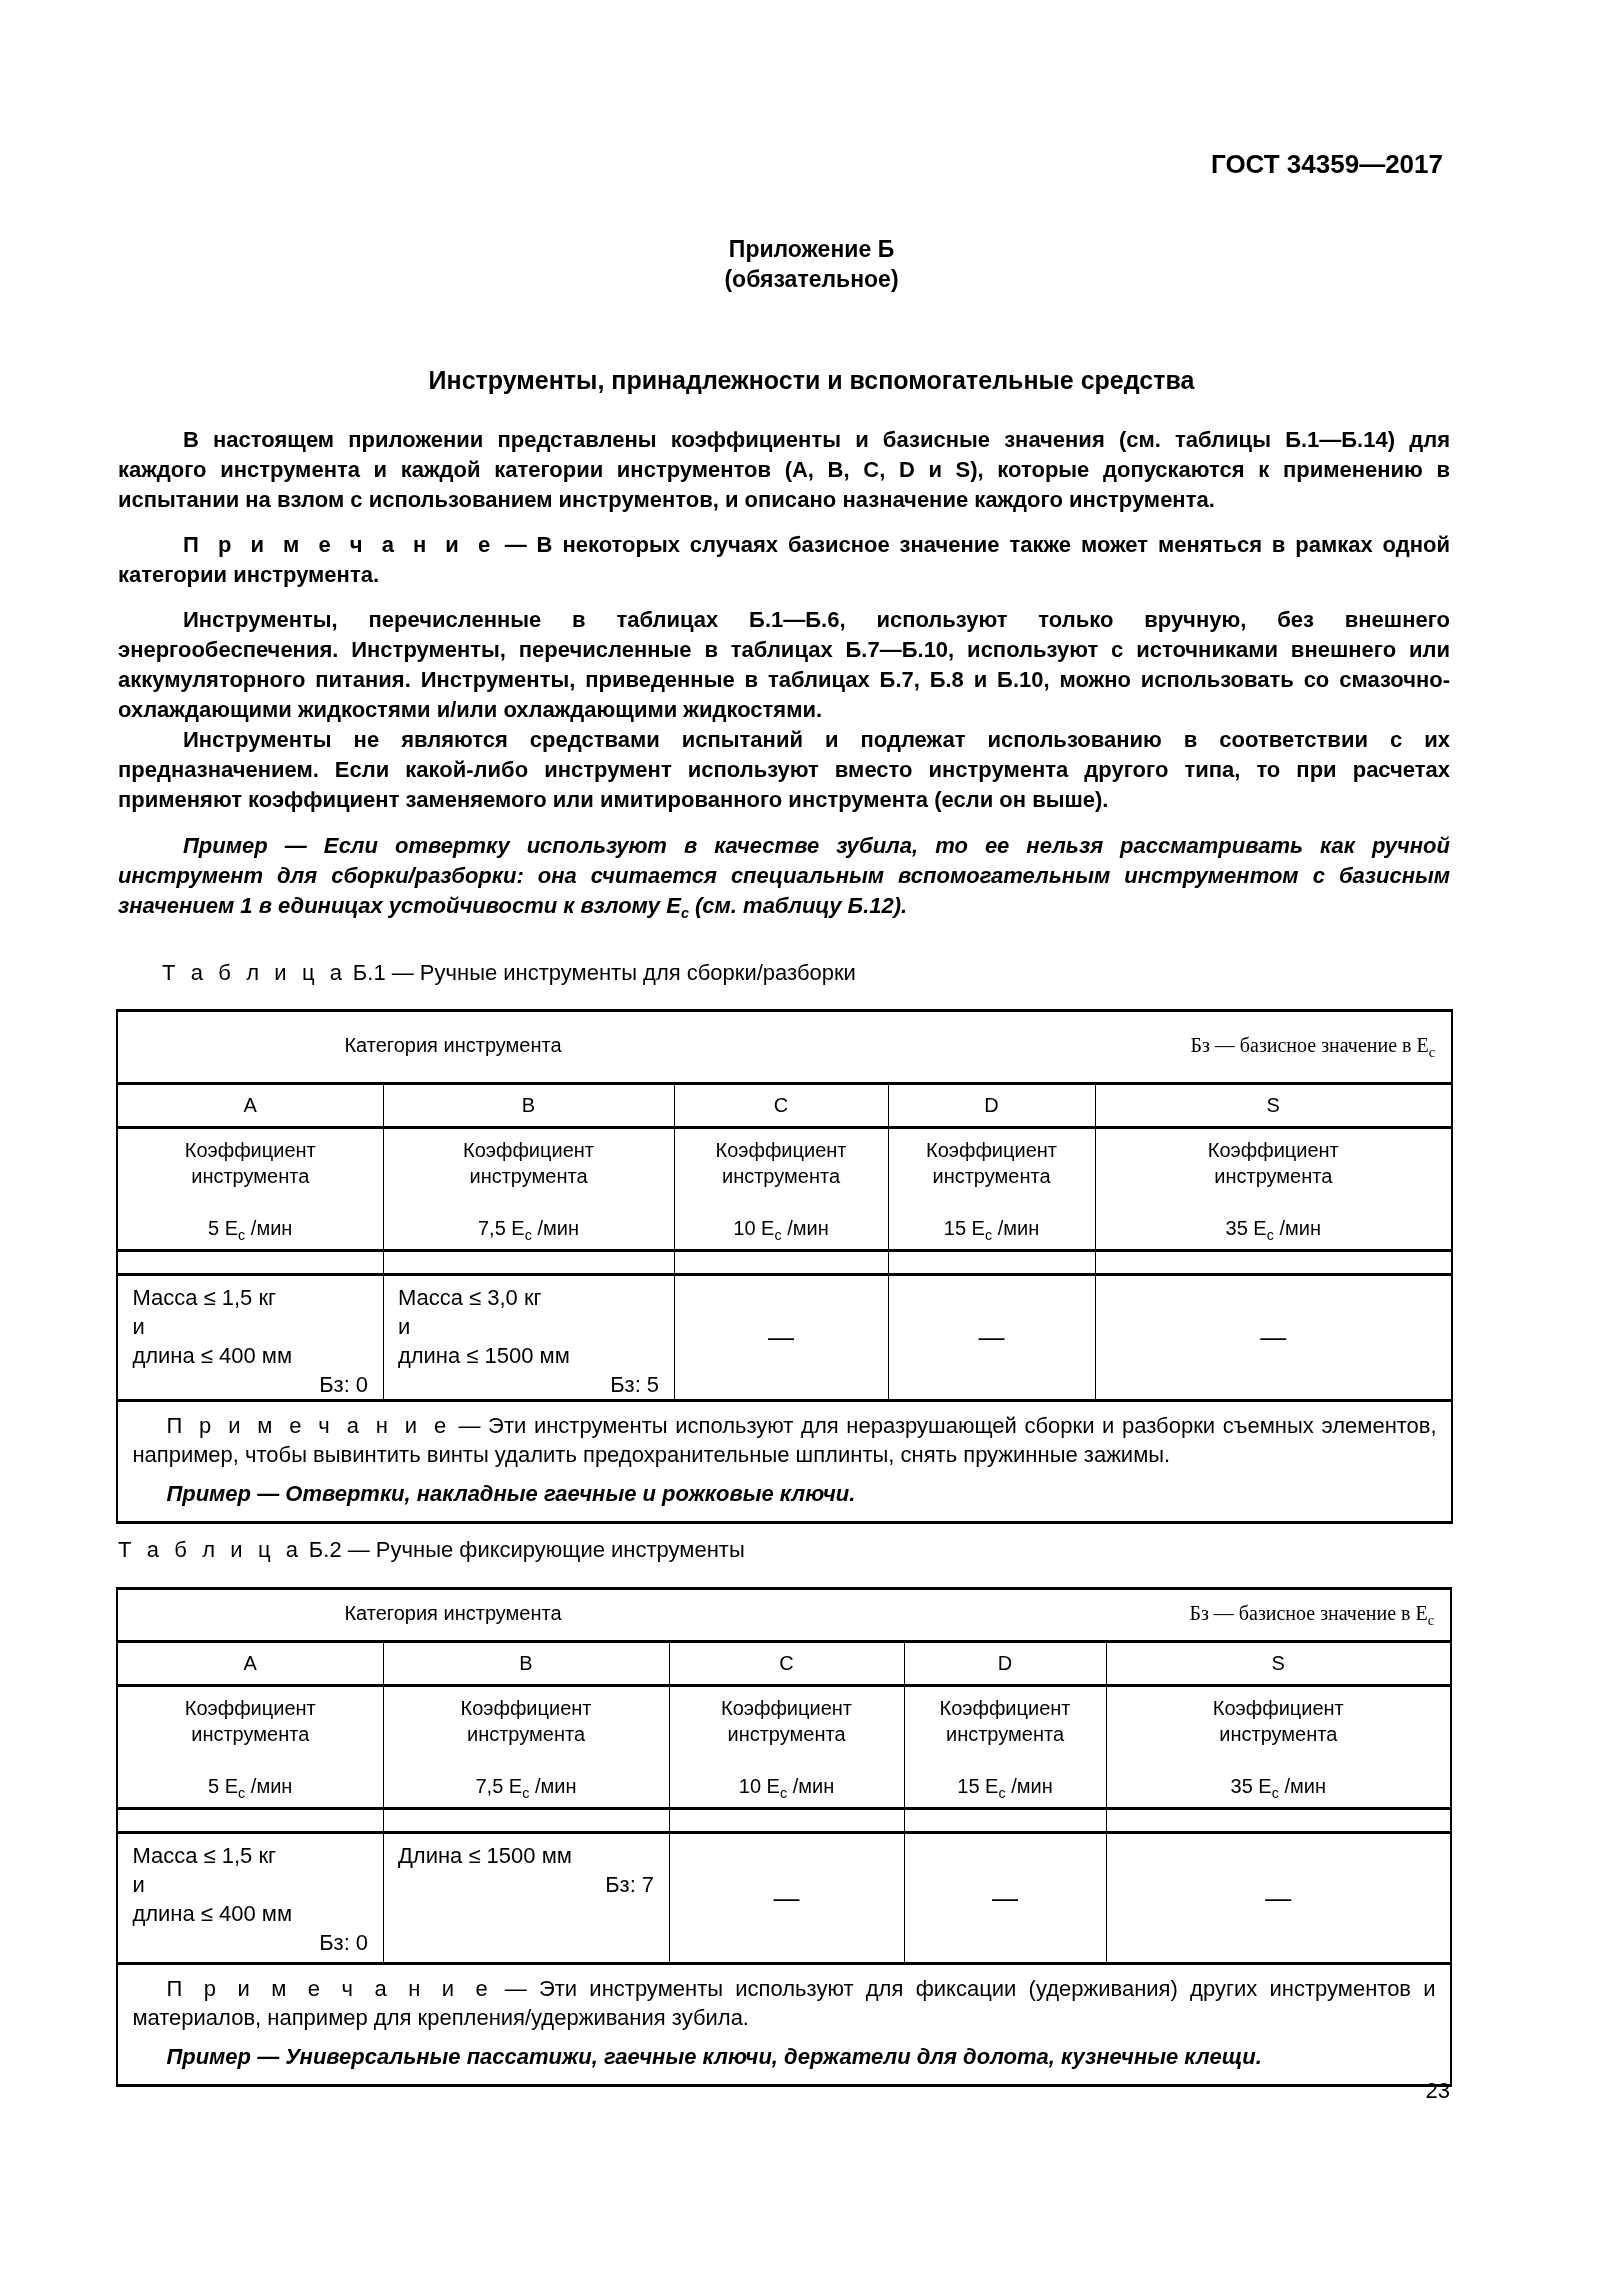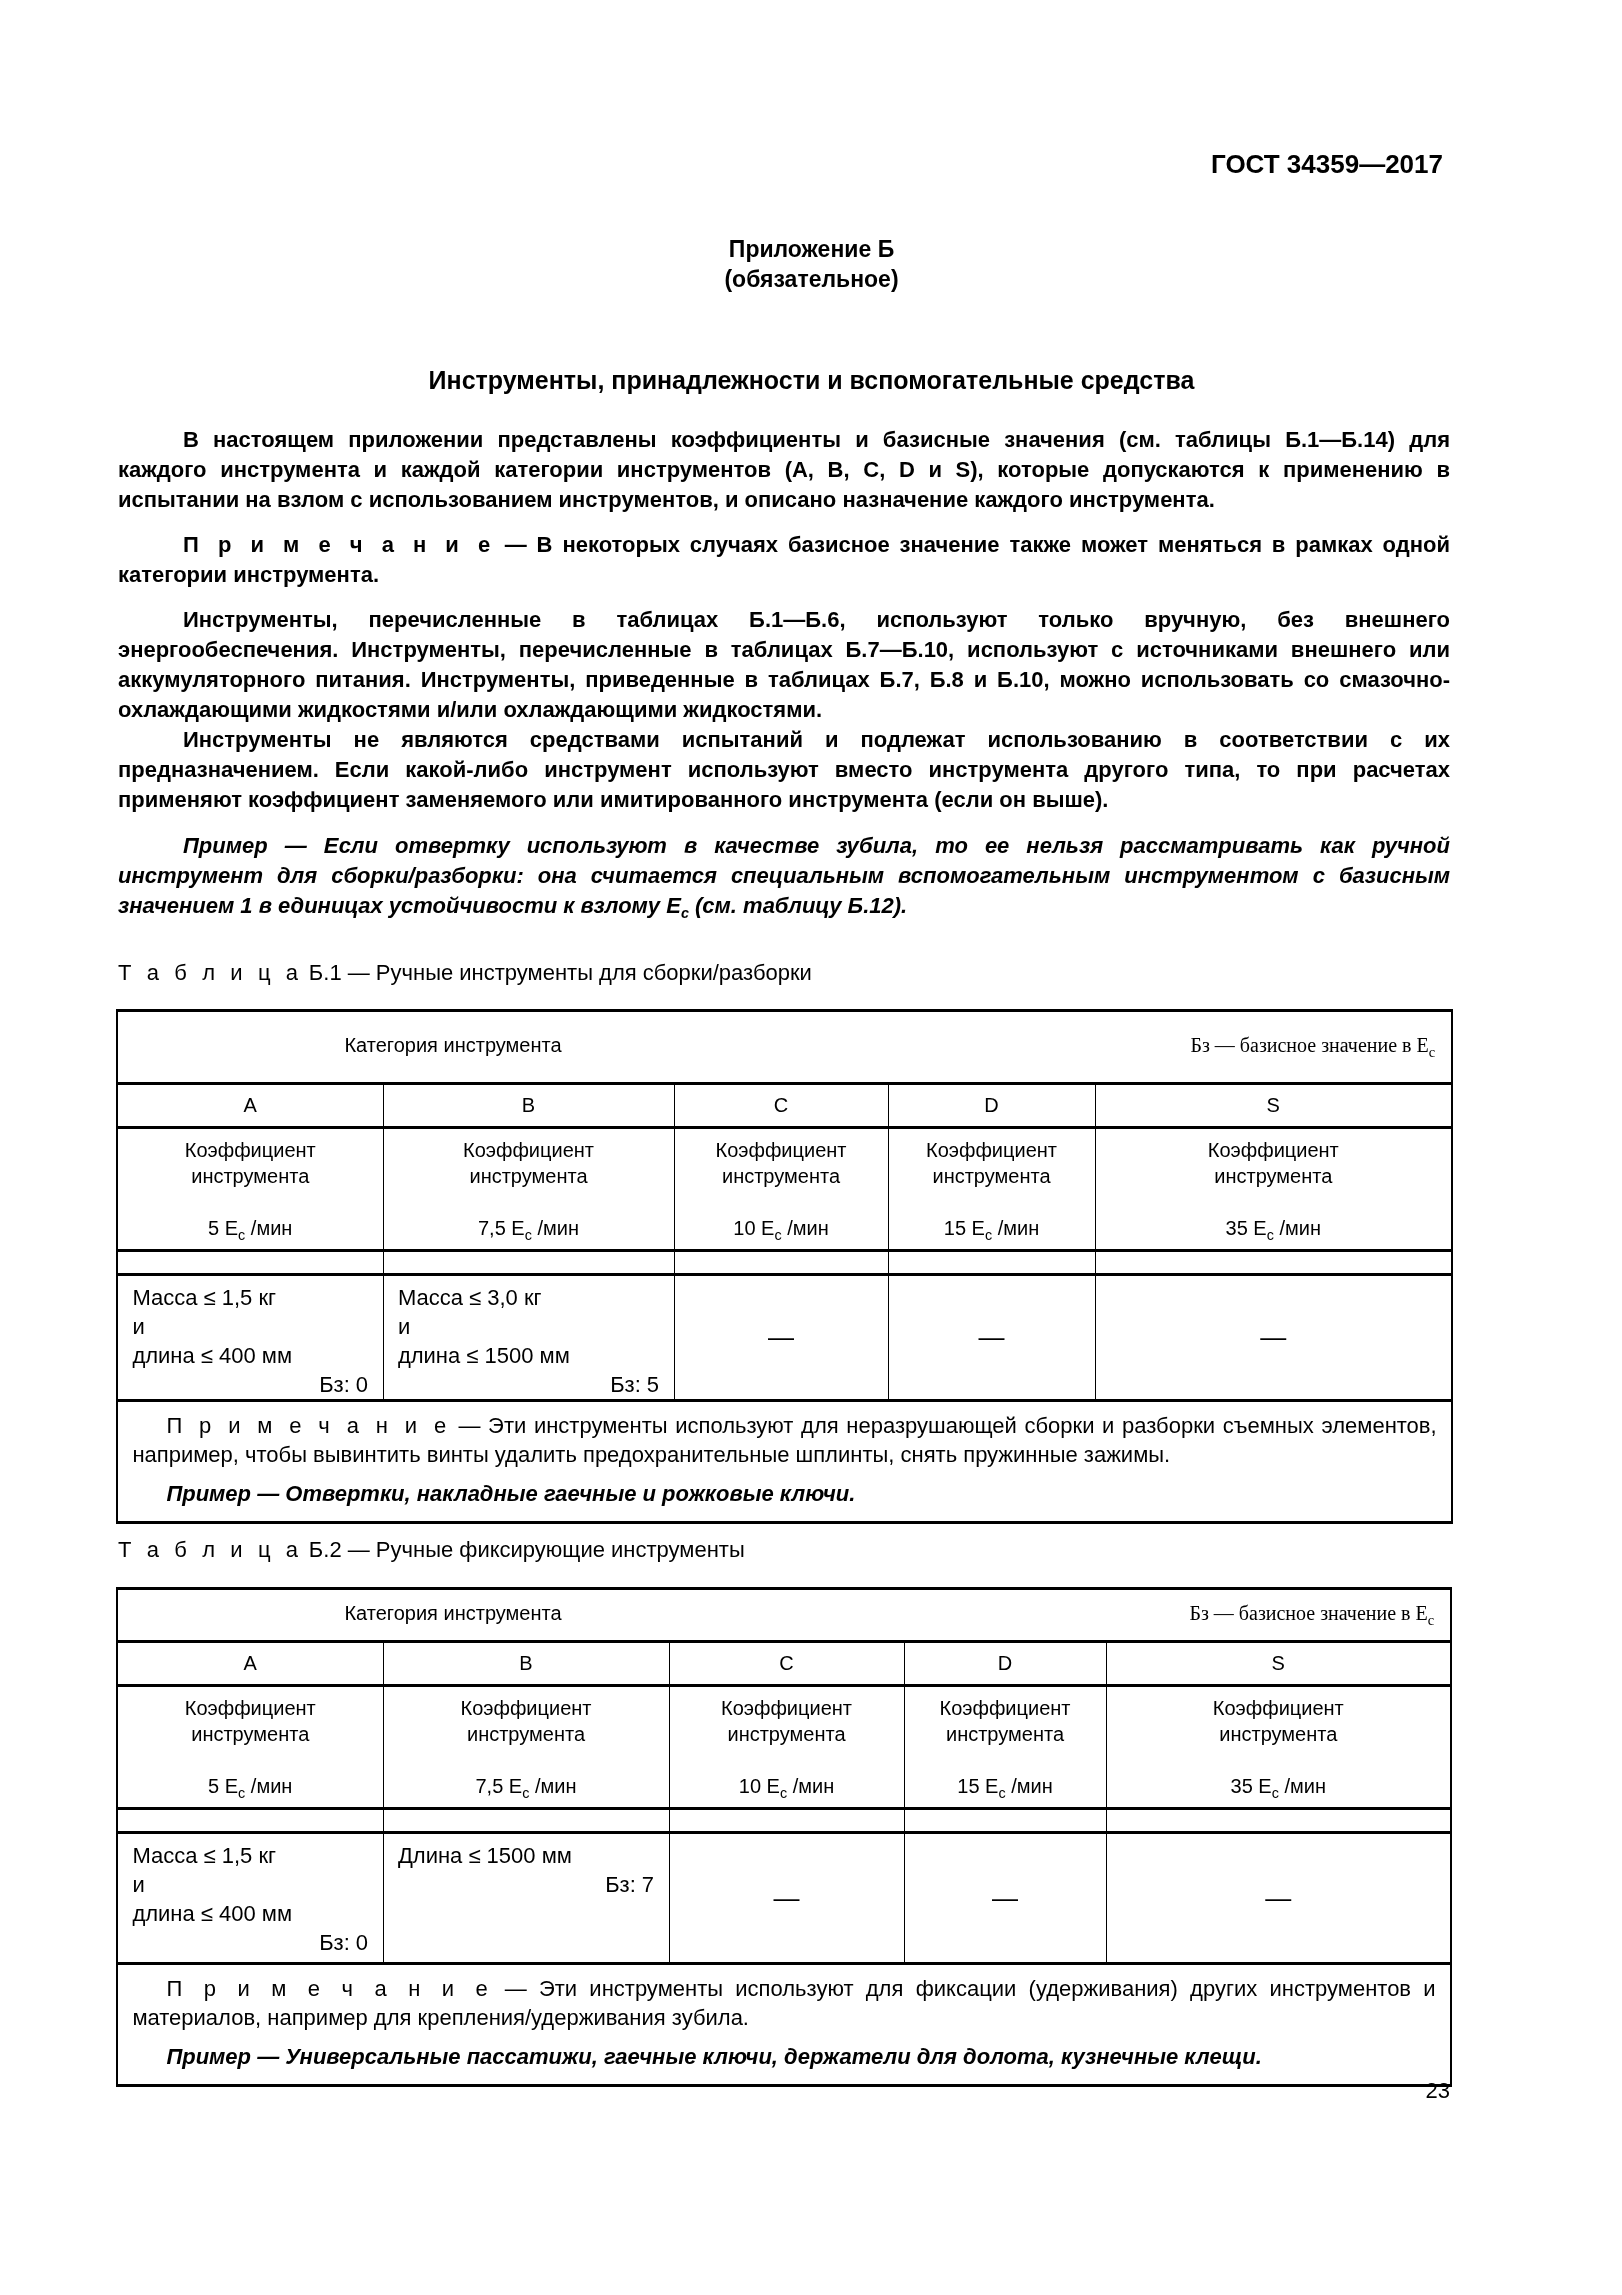--- a/index.html
+++ b/index.html
@@ -55,21 +55,21 @@
 
 <div class="abs body-text" style="top:605px;">
   <p>Инструменты, перечисленные в таблицах Б.1—Б.6, используют только вручную, без внешнего энергообеспечения. Инструменты, перечисленные в таблицах Б.7—Б.10, используют с источниками внешнего или аккумуляторного питания. Инструменты, приведенные в таблицах Б.7, Б.8 и Б.10, можно использовать со смазочно-охлаждающими жидкостями и/или охлаждающими жидкостями.</p>
   <p>Инструменты не являются средствами испытаний и подлежат использованию в соответствии с их предназначением. Если какой-либо инструмент используют вместо инструмента другого типа, то при расчетах применяют коэффициент заменяемого или имитированного инструмента (если он выше).</p>
 </div>
 
 <div class="abs body-text ex" style="top:831px;">
   <p><span>Пример — Если отвертку используют в качестве зубила, то ее нельзя рассматривать как ручной инструмент для сборки/разборки: она считается специальным вспомогательным инструментом с базисным значением 1 в единицах устойчивости к взлому E</span><sub>c</sub><span> (см. таблицу Б.12).</span></p>
 </div>
 
-<div class="abs caption" style="top:960px;"><span class="spaced">Т а б л и ц а</span><span>  Б.1 — Ручные инструменты для сборки/разборки</span></div>
+<div class="abs caption" style="top:960px;margin-left:44px;"><span class="spaced">Т а б л и ц а</span><span>  Б.1 — Ручные инструменты для сборки/разборки</span></div>
 
 <table class="gt" style="top:1009px;">
   <colgroup>
       <col style="width:266px">
       <col style="width:291px">
       <col style="width:214px">
       <col style="width:207px">
       <col style="width:357px">
     </colgroup>
   <tbody>

